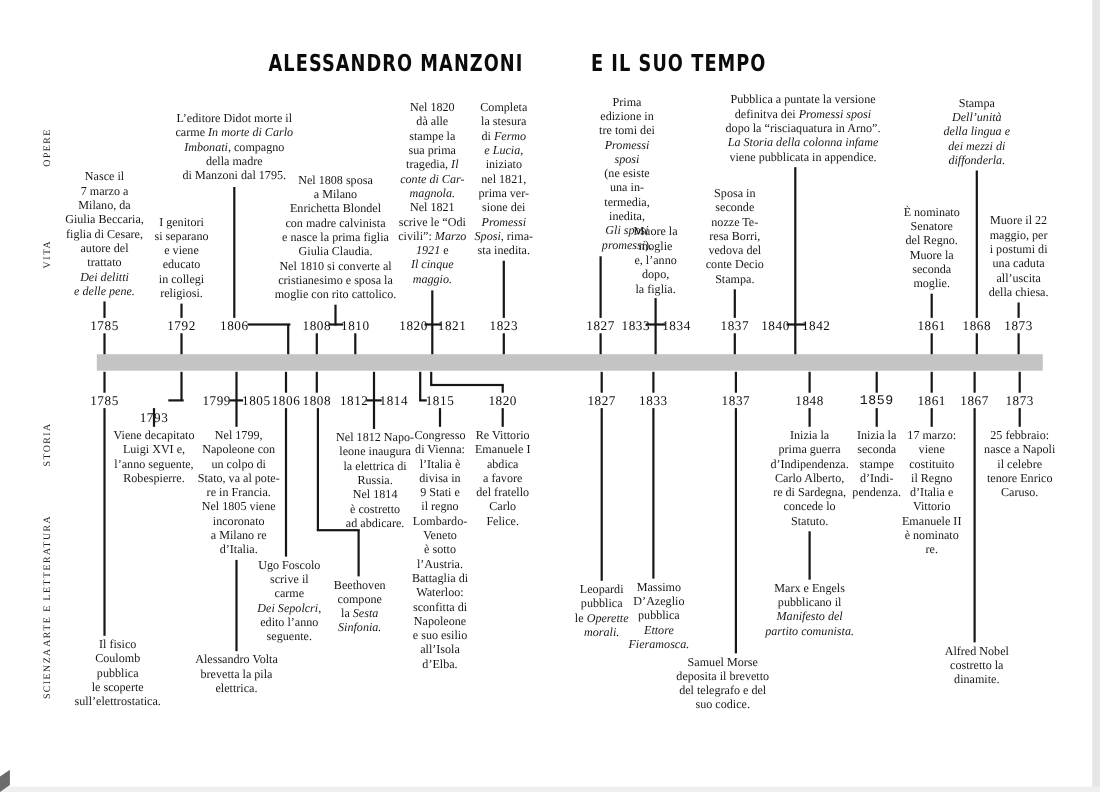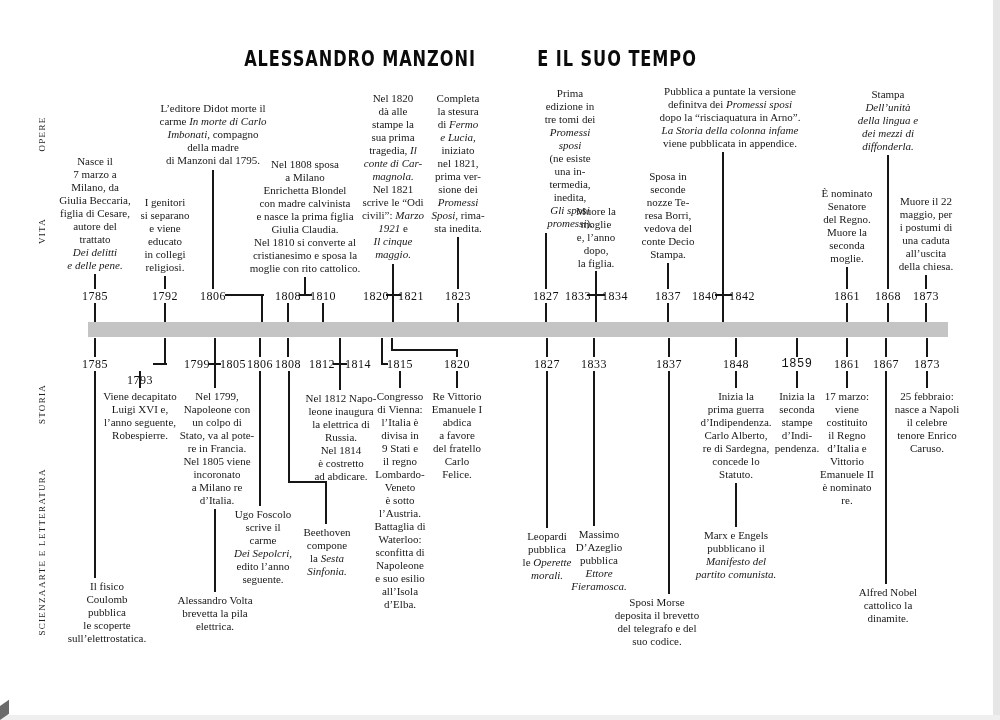--- a/index.html
+++ b/index.html
@@ -154,24 +154,24 @@
       <div class="block" style="left: 84px; top: 390px; width: 112px;"><span>Viene decapitato</span><br><span>Luigi XVI e,</span><br><span>l’anno seguente,</span><br><span>Robespierre.</span></div>
       <div class="block" style="left: 161px; top: 390px; width: 112px;"><span>Nel 1799,</span><br><span>Napoleone con</span><br><span>un colpo di</span><br><span>Stato, va al pote-</span><br><span>re in Francia.</span><br><span>Nel 1805 viene</span><br><span>incoronato</span><br><span>a Milano re</span><br><span>d’Italia.</span></div>
       <div class="block" style="left: 150px; top: 594px; width: 130px;"><span>Alessandro Volta</span><br><span>brevetta la pila</span><br><span>elettrica.</span></div>
       <div class="block" style="left: 217px; top: 508px; width: 92px;"><span>Ugo Foscolo</span><br><span>scrive il</span><br><span>carme</span><br><em>Dei Sepolcri</em><span>,</span><br><span>edito l’anno</span><br><span>seguente.</span></div>
       <div class="block" style="left: 289px; top: 526px; width: 76px;"><span>Beethoven</span><br><span>compone</span><br><span>la </span><em>Sesta</em><br><em>Sinfonia.</em></div>
       <div class="block" style="left: 289px; top: 392px; width: 104px;"><span>Nel 1812 Napo-</span><br><span>leone inaugura</span><br><span>la elettrica di</span><br><span>Russia.</span><br><span>Nel 1814</span><br><span>è costretto</span><br><span>ad abdicare.</span></div>
       <div class="block" style="left: 360px; top: 390px; width: 80px;"><span>Congresso</span><br><span>di Vienna:</span><br><span>l’Italia è</span><br><span>divisa in</span><br><span>9 Stati e</span><br><span>il regno</span><br><span>Lombardo-</span><br><span>Veneto</span><br><span>è sotto</span><br><span>l’Austria.</span><br><span>Battaglia di</span><br><span>Waterloo:</span><br><span>sconfitta di</span><br><span>Napoleone</span><br><span>e suo esilio</span><br><span>all’Isola</span><br><span>d’Elba.</span></div>
       <div class="block" style="left: 416px; top: 390px; width: 82px;"><span>Re Vittorio</span><br><span>Emanuele I</span><br><span>abdica</span><br><span>a favore</span><br><span>del fratello</span><br><span>Carlo</span><br><span>Felice.</span></div>
       <div class="block" style="left: 506px; top: 530px; width: 82px;"><span>Leopardi</span><br><span>pubblica</span><br><span>le </span><em>Operette</em><br><em>morali.</em></div>
       <div class="block" style="left: 557px; top: 528px; width: 84px;"><span>Massimo</span><br><span>D’Azeglio</span><br><span>pubblica</span><br><em>Ettore</em><br><em>Fieramosca.</em></div>
-      <div class="block" style="left: 587px; top: 596px; width: 140px;"><span>Sposi Morse</span><br><span>deposita il brevetto</span><br><span>del telegrafo e del</span><br><span>suo codice.</span></div>
+      <div class="block" style="left: 587px; top: 596px; width: 140px;"><span>Samuel Morse</span><br><span>deposita il brevetto</span><br><span>del telegrafo e del</span><br><span>suo codice.</span></div>
       <div class="block" style="left: 681px; top: 390px; width: 110px;"><span>Inizia la</span><br><span>prima guerra</span><br><span>d’Indipendenza.</span><br><span>Carlo Alberto,</span><br><span>re di Sardegna,</span><br><span>concede lo</span><br><span>Statuto.</span></div>
       <div class="block" style="left: 666px; top: 529px; width: 140px;"><span>Marx e Engels</span><br><span>pubblicano il</span><br><em>Manifesto del</em><br><em>partito comunista.</em></div>
       <div class="block" style="left: 762px; top: 390px; width: 70px;"><span>Inizia la</span><br><span>seconda</span><br><span>stampe</span><br><span>d’Indi-</span><br><span>pendenza.</span></div>
       <div class="block" style="left: 804px; top: 390px; width: 86px;"><span>17 marzo:</span><br><span>viene</span><br><span>costituito</span><br><span>il Regno</span><br><span>d’Italia e</span><br><span>Vittorio</span><br><span>Emanuele II</span><br><span>è nominato</span><br><span>re.</span></div>
-      <div class="block" style="left: 840px; top: 586px; width: 96px;"><span>Alfred Nobel</span><br><span>cattolico la</span><br><span>dinamite.</span></div>
+      <div class="block" style="left: 840px; top: 586px; width: 96px;"><span>Alfred Nobel</span><br><span>costretto la</span><br><span>dinamite.</span></div>
       <div class="block" style="left: 875px; top: 390px; width: 104px;"><span>25 febbraio:</span><br><span>nasce a Napoli</span><br><span>il celebre</span><br><span>tenore Enrico</span><br><span>Caruso.</span></div>
     </div>
   <div class="edge-r"></div>
   <div class="edge-b"></div>
   <div class="corner" style="transform:skewY(-35deg);transform-origin:left bottom;"></div>
 </div>
 
 </body></html>

